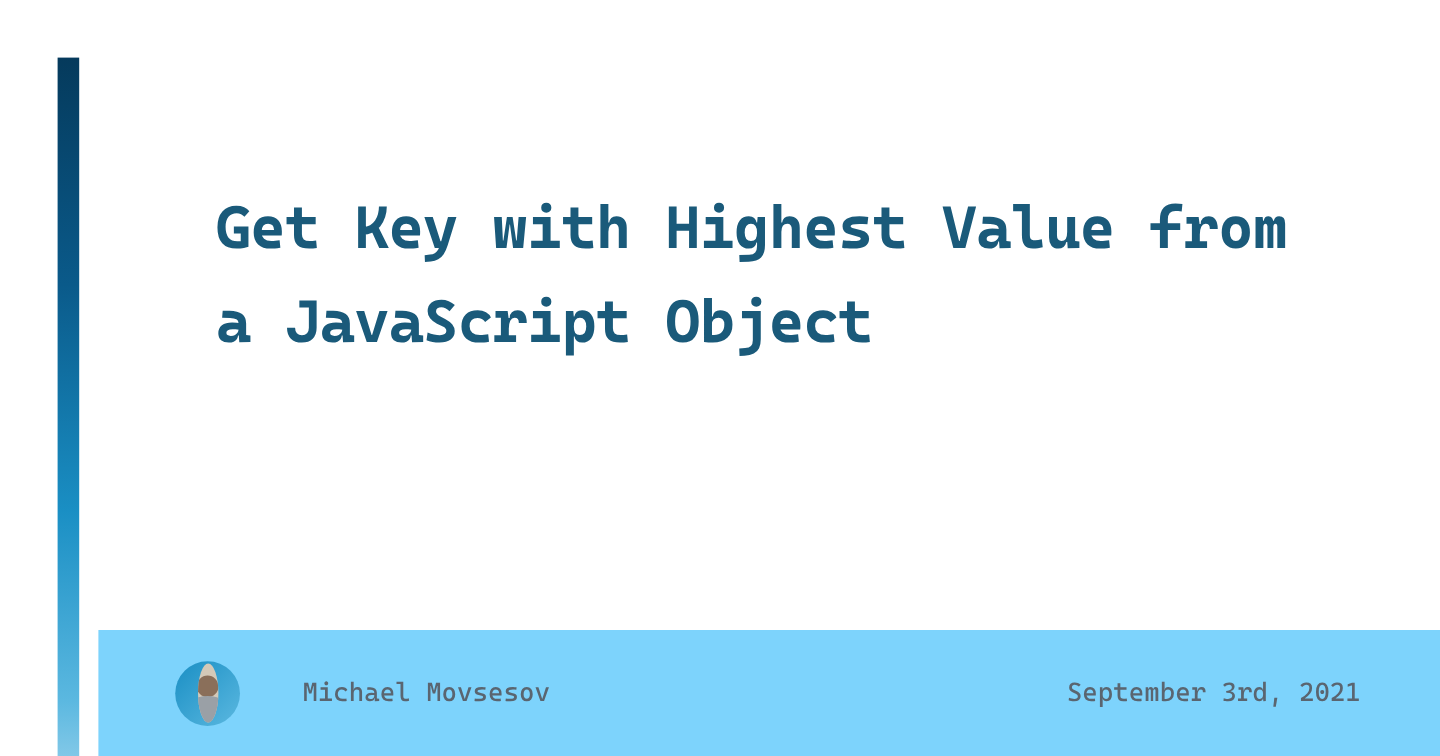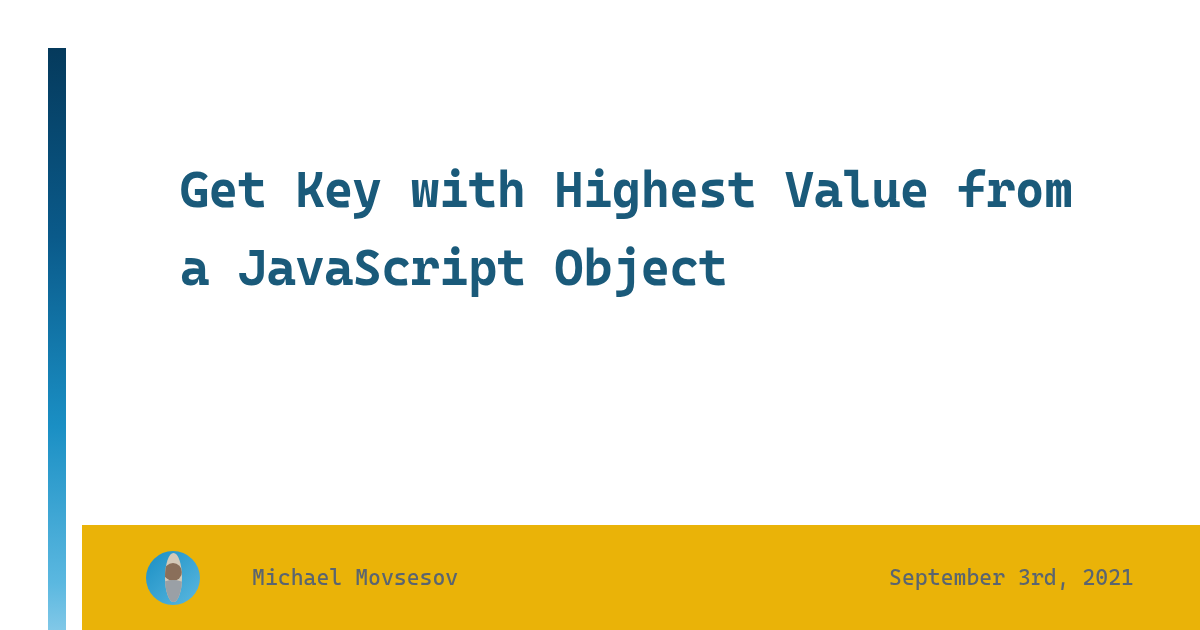--- a/index.html
+++ b/index.html
@@ -38,21 +38,21 @@
     }
     .title {
       font-size: 50px;
       font-weight: 700;
       color: #1a5a7a;
       line-height: 1.55;
       letter-spacing: -0.5px;
     }
     .footer {
       height: 105px;
-      background: #eab308;
+      background: #7dd3fc;
       display: flex;
       align-items: center;
       justify-content: space-between;
       padding: 0 50px 0 32px;
     }
     .author {
       display: flex;
       align-items: center;
       gap: 20px;
     }

